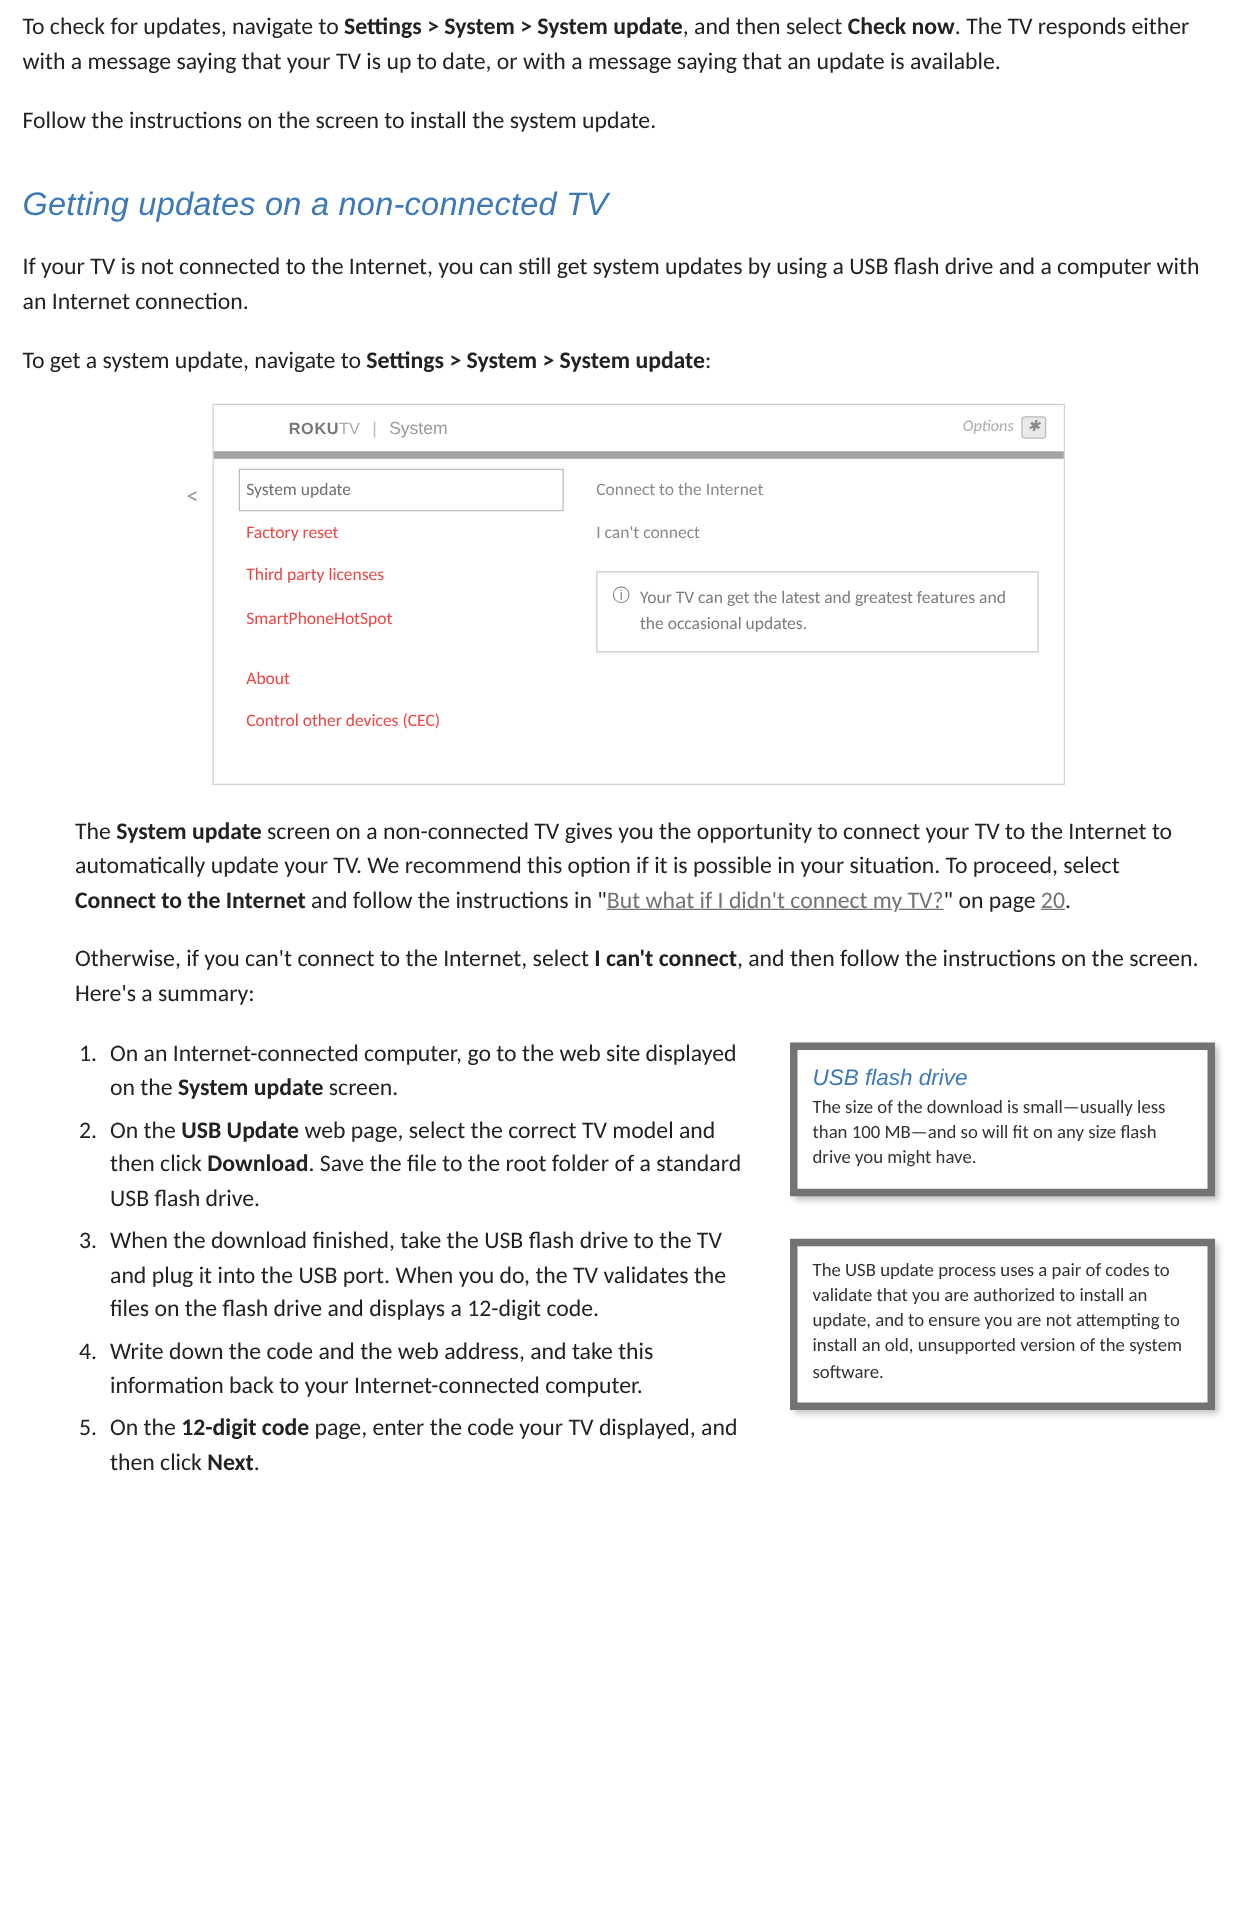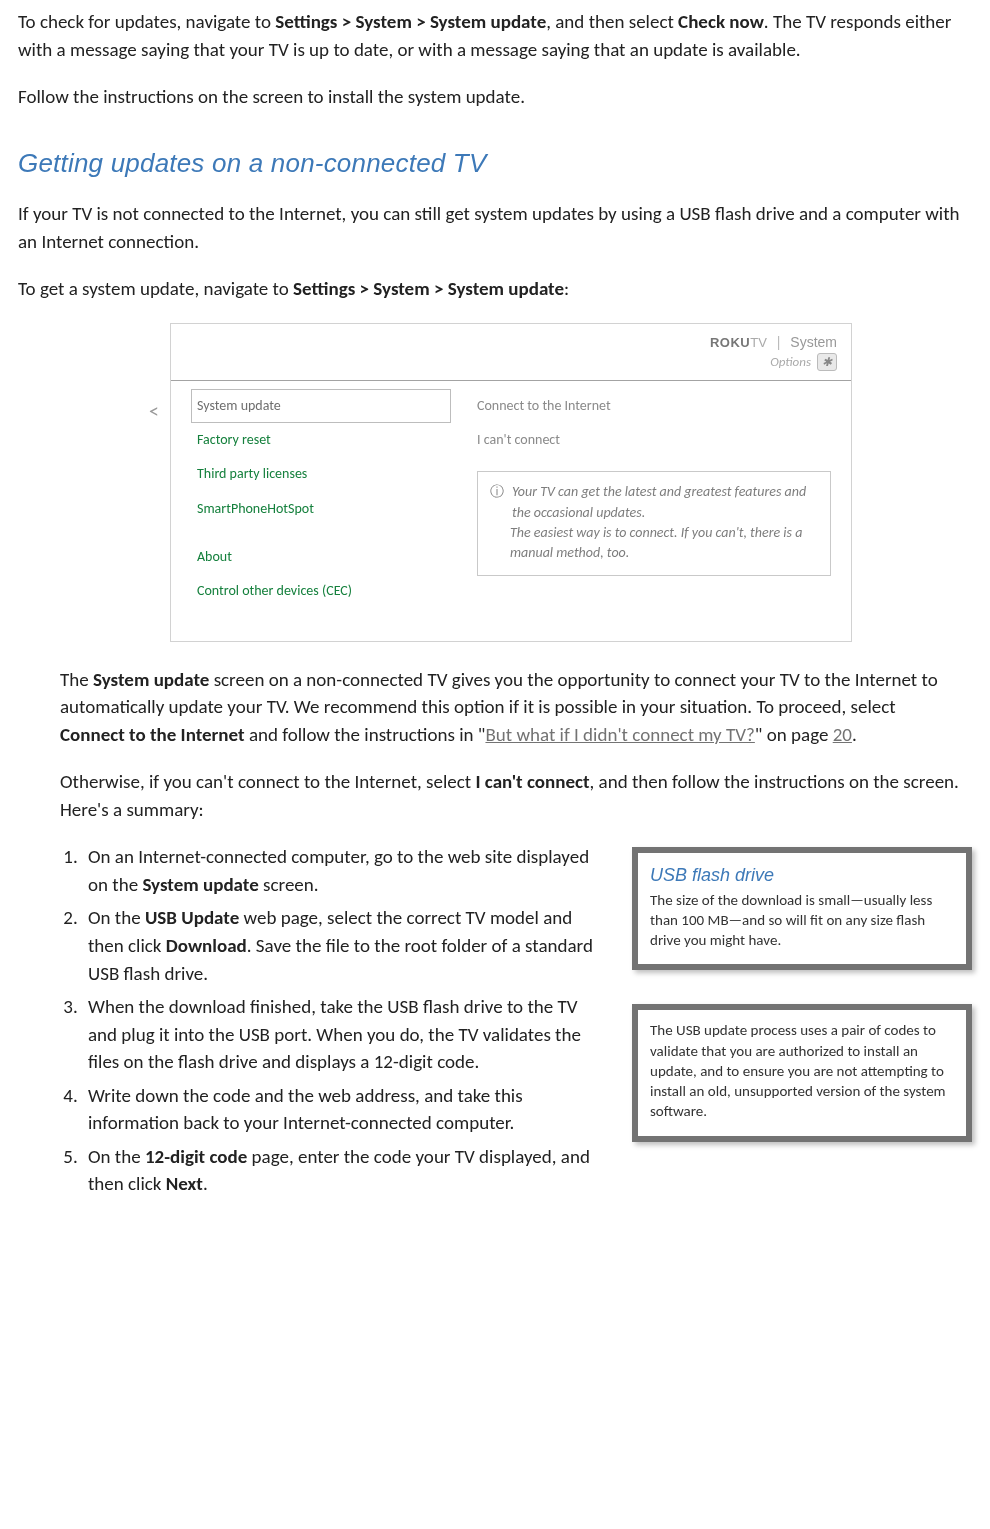--- a/index.html
+++ b/index.html
@@ -33,25 +33,24 @@
   .tv-shot {
     width: 680px;
     margin: 0 auto 24px auto;
     border: 1px solid #d2d2d2;
     font-size: 14px;
     color: #7a7a7a;
     background: #fff;
   }
   .tv-topbar {
     display: flex;
-    align-items: flex-end;
+    align-items: center;
     justify-content: space-between;
     padding: 8px 14px 8px 60px;
-    border-bottom: 1px solid #a3a3a3;
-    flex-direction: column;
+    border-bottom: 6px solid #a3a3a3;
   }
   .tv-brand { font-family: Arial, sans-serif; }
   .tv-brand b { font-weight: 800; letter-spacing: 0.5px; color:#777; font-size:13px;}
   .tv-brand .thin { font-weight:300; color:#aaa; font-size:13px;}
   .tv-brand .pipe { color:#bbb; margin:0 6px; }
   .tv-brand .crumb { color:#999; font-size:14px;}
   .tv-options { display:flex; align-items:center; gap:6px; color:#aaa; font-size:13px;font-style:italic;}
   .tv-options .kbd {
     display:inline-flex; align-items:center; justify-content:center;
     width:18px; height:16px; border:1px solid #bbb; border-radius:3px;
@@ -65,21 +64,21 @@
   .tv-back {
     position:absolute; left:-22px; top:16px; color:#9a9a9a; font-size:20px;
   }
   .tv-left {
     width: 280px;
     padding: 8px 0 8px 20px;
     box-sizing: border-box;
   }
   .tv-left .item {
     padding: 7px 10px 7px 6px;
-    color:#15803d;
+    color:#ef4444;
   }
   .tv-left .sep { height:14px; }
   .tv-left .item.selected {
     border:1px solid #bdbdbd;
     padding: 6px 9px 6px 5px;
     color:#6f6f6f;
   }
   .tv-right {
     flex:1;
     padding: 8px 20px 8px 26px;
@@ -91,21 +90,21 @@
     padding:10px 12px 12px 12px;
     color:#7d7d7d;
     font-size:14px;
     line-height:1.45;
   }
   .tv-info .lead { display:flex; gap:8px; }
   .tv-info .lead .i {
     flex:0 0 auto;
     font-family: Georgia, serif;
   }
-  .tv-info p { margin:0 0 10px 0;font-style:italic; }
+  .tv-info p { margin:0 0 10px 0; }
   .tv-info p:last-child { margin:0; }
 
   
   .cols { display:flex; gap:20px; align-items:flex-start; }
   .ol-col { flex:1; }
   ol.steps {
     margin:0; padding:0 0 0 64px;
   }
   ol.steps li {
     padding:0 8px 6px 6px;
@@ -179,21 +178,20 @@
         <div class="item">Control other devices (CEC)</div>
       </div>
       <div class="tv-right">
         <div class="ropt">Connect to the Internet</div>
         <div class="ropt">I can't connect</div>
         <div class="tv-info">
           <div class="lead">
             <span class="i">ⓘ</span>
             <p>Your TV can get the latest and greatest features and the occasional updates.</p>
           </div>
-          <p style="padding-left:20px;">The easiest way is to connect. If you can't, there is a manual method, too.</p>
         </div>
       </div>
     </div>
   </div>
 
   <p>
     <span>The </span><span class="bold">System update</span><span> screen on a non-connected TV gives you the opportunity to connect your TV to the Internet to automatically update your TV. We recommend this option if it is possible in your situation. To proceed, select </span><span class="bold">Connect to the Internet</span><span> and follow the instructions in "</span><span class="link">But what if I didn't connect my TV?</span><span>" on page </span><span class="link">20</span><span>.</span>
   </p>
 
   <p>

